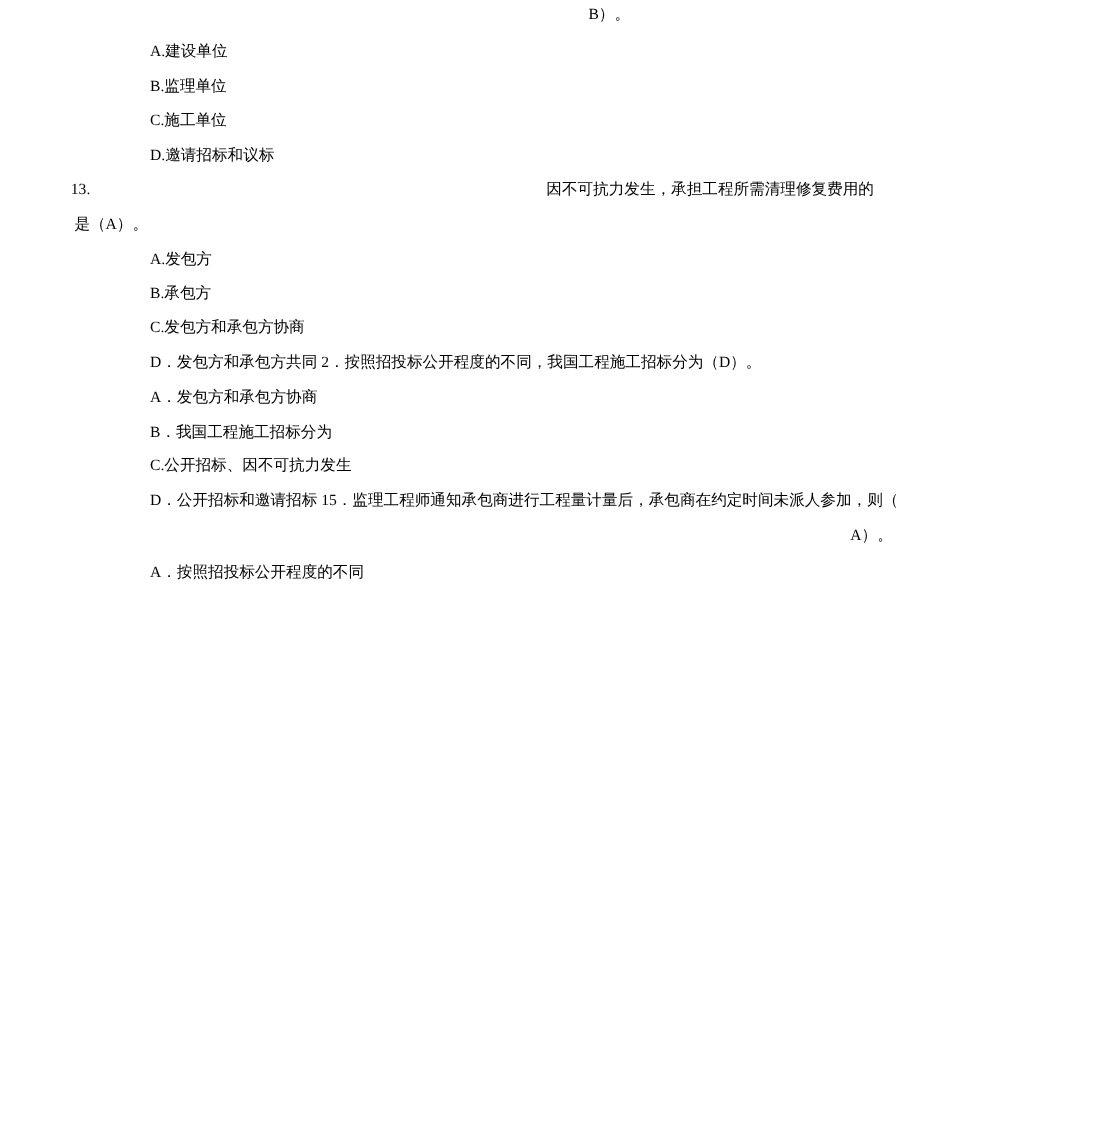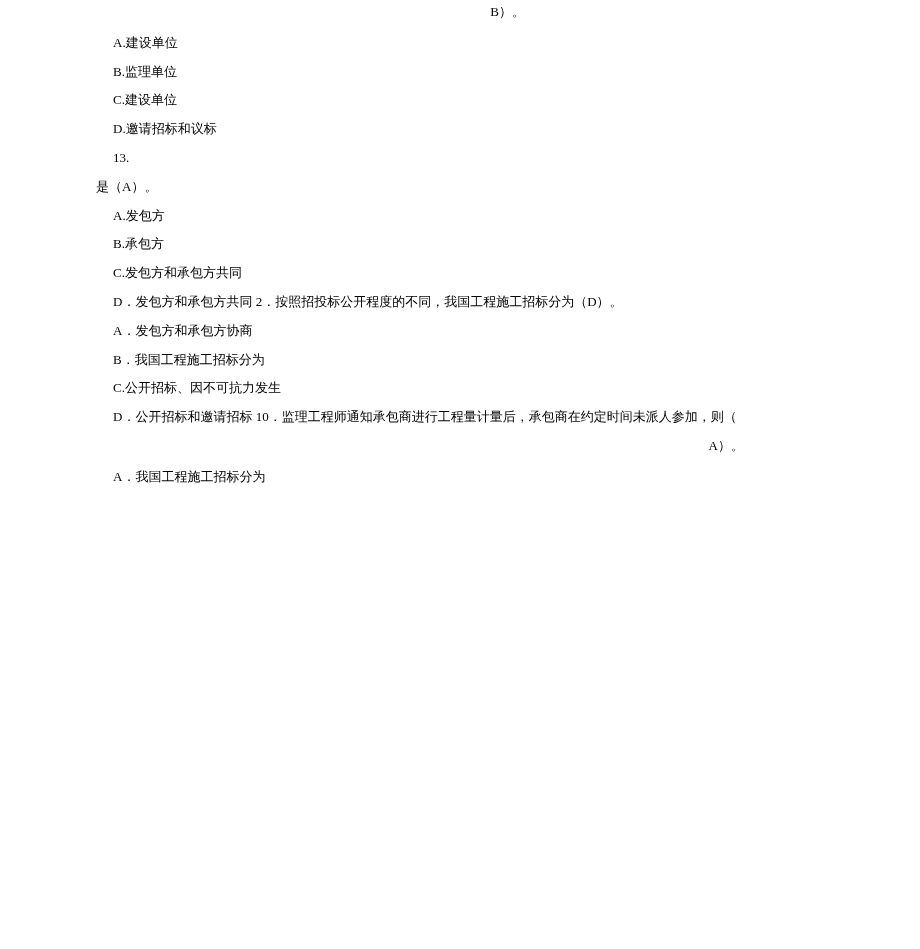--- a/index.html
+++ b/index.html
@@ -16,63 +16,65 @@
       width: 920px;
       height: 949px;
       padding-top: 2px;
     }
     .line {
       margin-bottom: 8px;
       white-space: nowrap;
     }
     .indent-1 {
       padding-left: 113px;
+      margin-left: 12px;
     }
     .indent-0 {
-      padding-left: 96px;
+      padding-left: 62px;
     }
     .right-b {
       text-align: right;
       padding-right: 395px;
       margin-bottom: 10px;
     }
     .q13-line {
       display: flex;
       margin-bottom: 8px;
     }
     .q13-num {
-      padding-left: 113px;
+      padding-left: 59px;
       padding-right: 380px;
     }
     .right-a {
       text-align: right;
       padding-right: 176px;
       margin-bottom: 10px;
     }
   </style>
 </head>
 <body>
 
 <div class="line right-b">B）。</div>
 
 <div class="line indent-1">A.建设单位</div>
 <div class="line indent-1">B.监理单位</div>
-<div class="line indent-1">C.建设单位</div>
+<div class="line indent-1">C.施工单位</div>
 <div class="line indent-1">D.邀请招标和议标</div>
 
 <div class="q13-line">
   <span class="q13-num">13.</span>
+  <span>因不可抗力发生，承担工程所需清理修复费用的</span>
 </div>
 <div class="line indent-0">是（A）。</div>
 
 <div class="line indent-1">A.发包方</div>
 <div class="line indent-1">B.承包方</div>
-<div class="line indent-1">C.发包方和承包方共同</div>
+<div class="line indent-1">C.发包方和承包方协商</div>
 <div class="line indent-1">D．发包方和承包方共同 2．按照招投标公开程度的不同，我国工程施工招标分为（D）。</div>
 
 <div class="line indent-1">A．发包方和承包方协商</div>
 <div class="line indent-1">B．我国工程施工招标分为</div>
 <div class="line indent-1">C.公开招标、因不可抗力发生</div>
-<div class="line indent-1">D．公开招标和邀请招标 10．监理工程师通知承包商进行工程量计量后，承包商在约定时间未派人参加，则（</div>
+<div class="line indent-1">D．公开招标和邀请招标 15．监理工程师通知承包商进行工程量计量后，承包商在约定时间未派人参加，则（</div>
 
 <div class="line right-a">A）。</div>
 
-<div class="line indent-1">A．我国工程施工招标分为</div>
+<div class="line indent-1">A．按照招投标公开程度的不同</div>
 
 </body></html>

